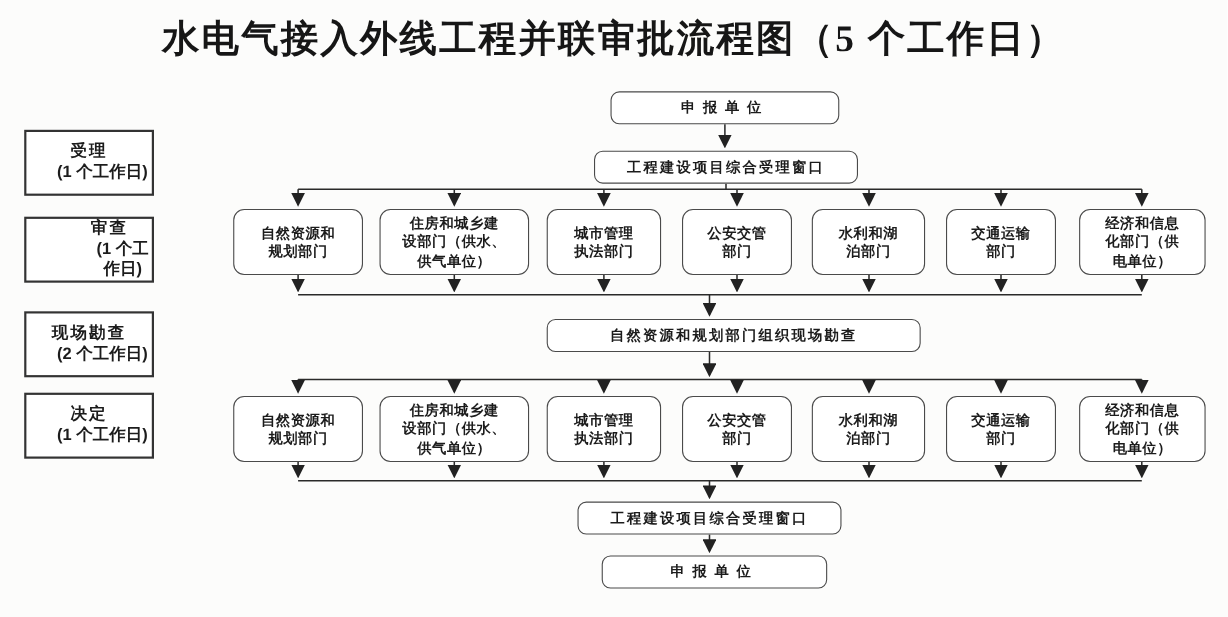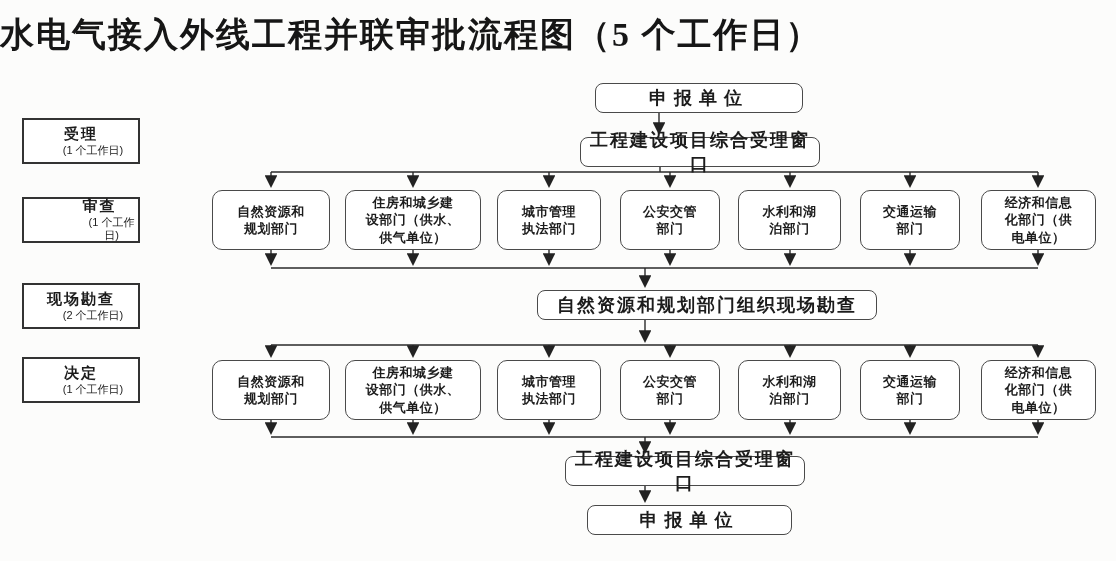--- a/index.html
+++ b/index.html
@@ -8,51 +8,52 @@
     width:1116px;height:561px;
     background:#fcfcfb;
     overflow:hidden;
     font-family:"Liberation Sans", sans-serif;
     color:#1c1c1c;
   }
   .title{
     position:absolute;
     left:0; top:12px; width:100%;
     margin:0;
+    text-align:center;
     font-family:"Liberation Serif", serif;
     font-size:34px;
     font-weight:bold;
     letter-spacing:2px;
     color:#161616;
   }
   .connectors{position:absolute;left:0;top:0;}
   .stage{
     position:absolute;
-    left:22px; width:118px; height:46px;
+    left:22px; width:118px; height:60px;
     box-sizing:border-box;
     border:2px solid #333333;
     background:#ffffff;
     display:flex; flex-direction:column;
     align-items:center; justify-content:center;
     text-align:center;
   }
   .stage-name{font-size:15px;font-weight:bold;letter-spacing:2px;line-height:1.25;}
-  .stage-dur{font-size:11px;font-weight:normal;line-height:1.25;margin-left:24px;}
+  .stage-dur{font-size:15px;font-weight:bold;line-height:1.25;margin-left:24px;}
   .node{
     position:absolute;
     box-sizing:border-box;
     border:1.5px solid #4a4a4a;
     border-radius:10px;
     background:#ffffff;
     display:flex; align-items:center; justify-content:center;
     text-align:center;
     font-weight:bold;
     color:#1c1c1c;
   }
-  .pill{font-size:18px; letter-spacing:2px; border-radius:8px;margin-left:40px;}
+  .pill{font-size:13px; letter-spacing:2px; border-radius:8px;}
   .pill-wide-space{letter-spacing:7px;}
   .dept{
     font-size:13px;
     line-height:1.32;
     letter-spacing:0.5px;
     white-space:pre-line;
   }
 </style>
 </head>
 <body>

